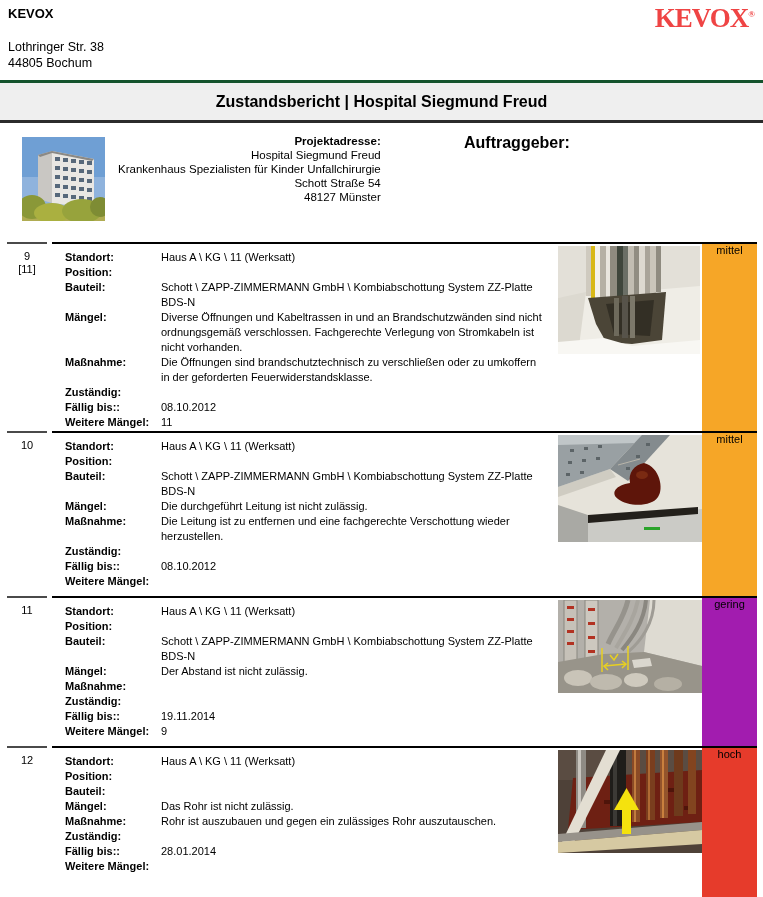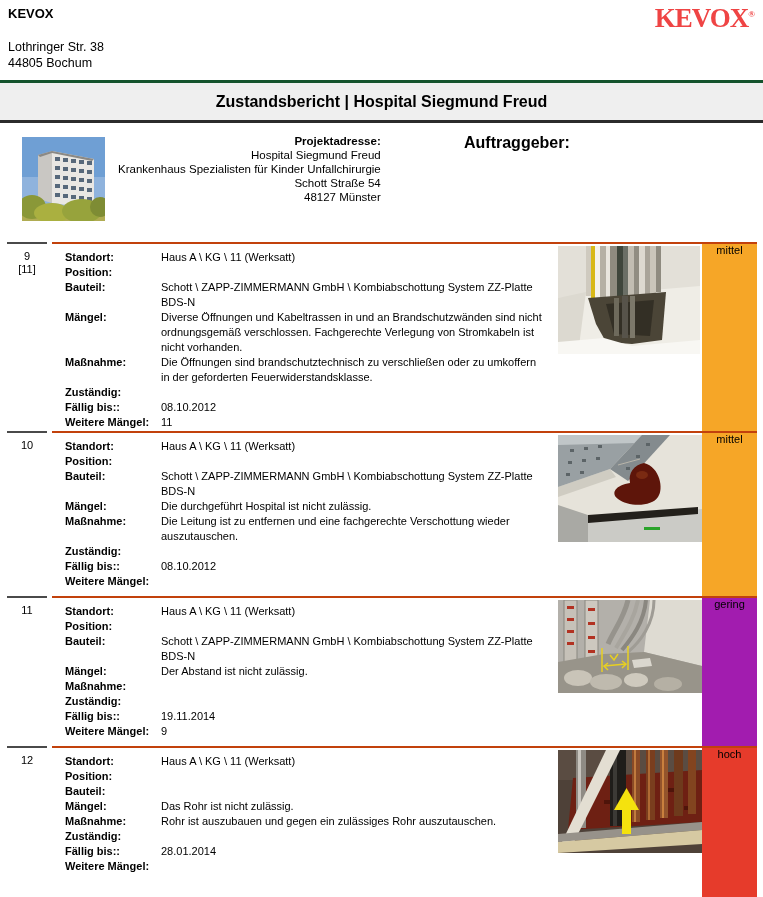--- a/index.html
+++ b/index.html
@@ -24,21 +24,21 @@
   .proj-info{position:absolute;left:118px;top:11px;font-size:11.5px;line-height:14px;}
   .proj-info .lbl{font-weight:bold;}
   .client-lbl{position:absolute;left:464px;top:11px;font-size:16px;font-weight:bold;}
 
   
   .entries{margin:0 6px 0 7px;}
   .entry{display:flex;align-items:stretch;}
   .num-cell{width:40px;flex:0 0 40px;border-top:2px solid #4a4a4a;text-align:center;
             font-size:11px;line-height:13px;padding-top:6px;}
   .cell-gap{width:5px;flex:0 0 5px;}
-  .content-cell{flex:1;border-top:2px solid #c2410c;display:flex;align-items:stretch;}
+  .content-cell{flex:1;border-top:2px solid #000000;display:flex;align-items:stretch;}
   .fields{flex:1;min-width:0;padding:6px 11px 0 13px;}
   .frow{display:flex;font-size:11px;line-height:15px;}
   .frow .lbl{width:96px;flex:0 0 96px;font-weight:bold;}
   .frow .val{flex:1;min-width:0;}
   .photo-col{width:144px;flex:0 0 144px;padding-top:2px;}
   .photo-col svg{display:block;}
   .badge-col{width:55px;flex:0 0 55px;text-align:center;font-size:11px;}
   .e9{min-height:189px;} .e10{min-height:165px;} .e11{min-height:150px;} .e12{min-height:151px;justify-content:center;}
   .bottom-rule{display:flex;}
   .bottom-rule .seg1{width:40px;height:2px;background:#4a4a4a;}
@@ -206,25 +206,25 @@
           <div class="frow">
               <span class="lbl">Position:</span>
               <span class="val"></span>
             </div>
           <div class="frow">
               <span class="lbl">Bauteil:</span>
               <span class="val">Schott \ ZAPP-ZIMMERMANN GmbH \ Kombiabschottung System ZZ-Platte BDS-N</span>
             </div>
           <div class="frow">
               <span class="lbl">Mängel:</span>
-              <span class="val">Die durchgeführt Hospital ist nicht zulässig.</span>
+              <span class="val">Die durchgeführt Leitung ist nicht zulässig.</span>
             </div>
           <div class="frow">
               <span class="lbl">Maßnahme:</span>
-              <span class="val">Die Leitung ist zu entfernen und eine fachgerechte Verschottung wieder auszutauschen.</span>
+              <span class="val">Die Leitung ist zu entfernen und eine fachgerechte Verschottung wieder herzustellen.</span>
             </div>
           <div class="frow">
               <span class="lbl">Zuständig:</span>
               <span class="val"></span>
             </div>
           <div class="frow">
               <span class="lbl">Fällig bis::</span>
               <span class="val">08.10.2012</span>
             </div>
           <div class="frow">

